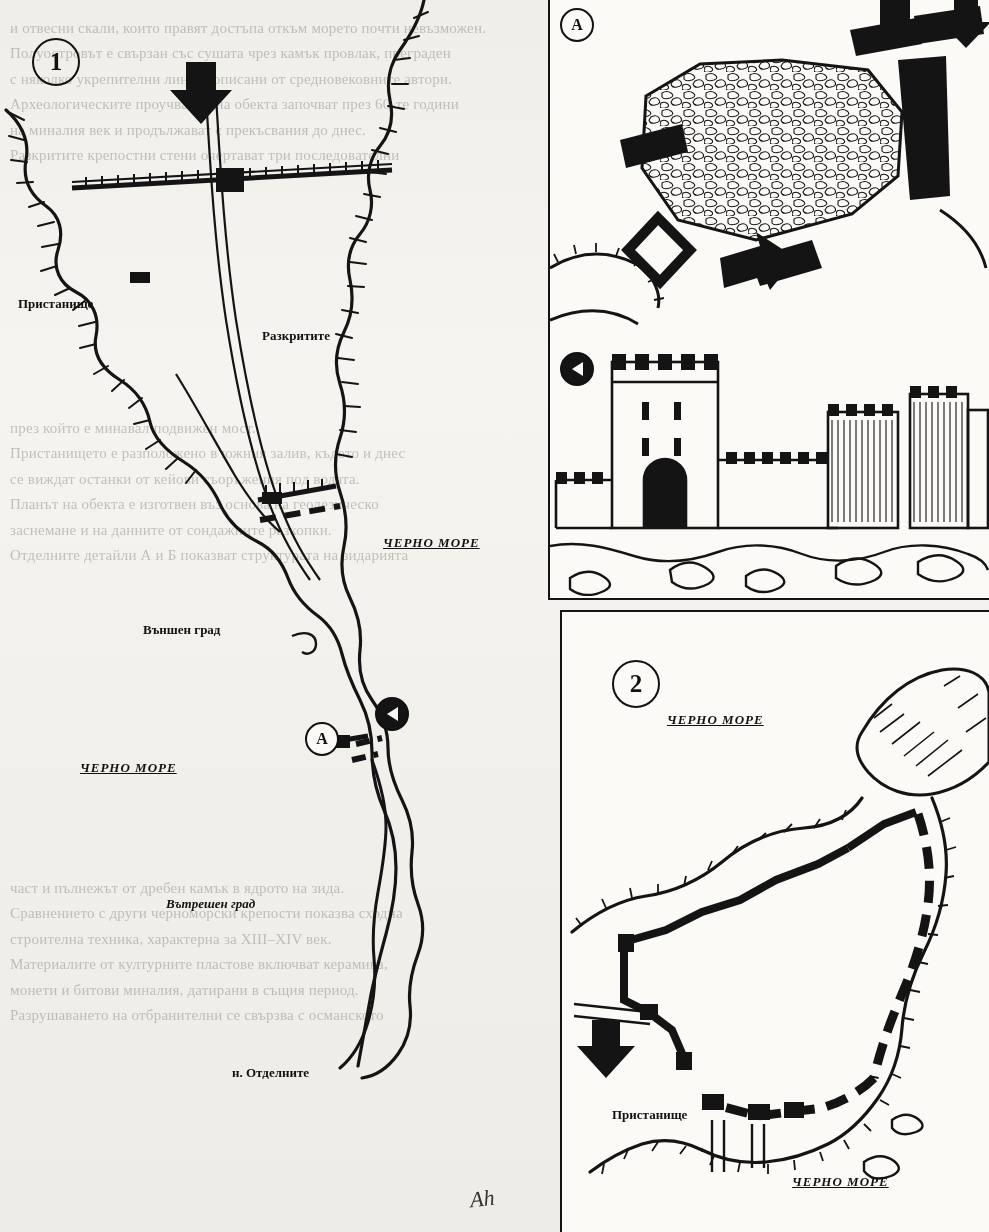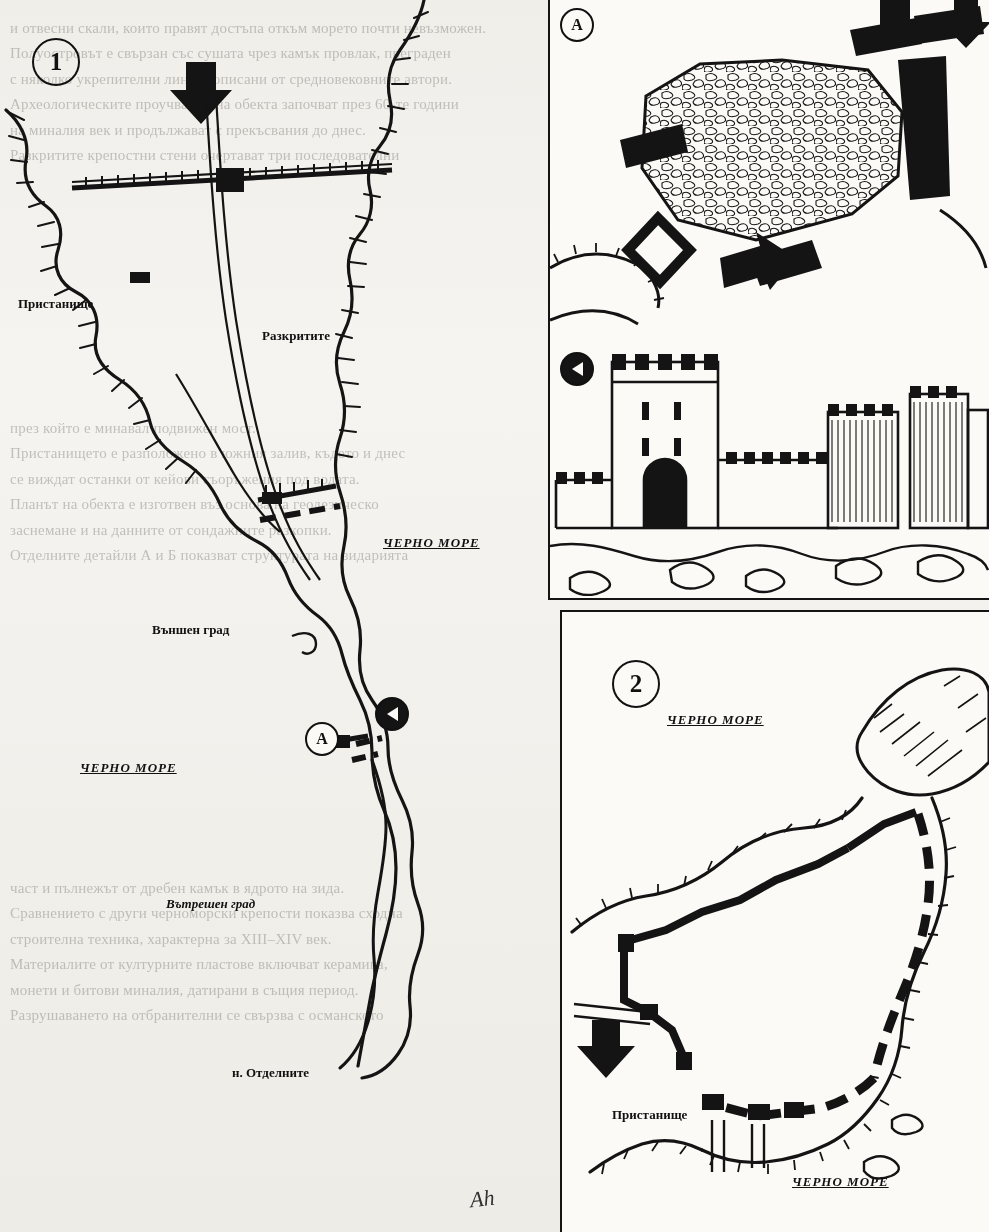--- a/index.html
+++ b/index.html
@@ -211,21 +211,21 @@
       <path d="M356,744 L382,738"></path>
       <path d="M352,760 L378,754"></path>
     </g>
   </svg>
 
   <div class="fig-num" style="left:32px;top:38px;">1</div>
 
   <div class="map-label" style="left:18px;top:296px;">Пристанище</div>
   <div class="map-label" style="left:262px;top:328px;">Разкритите</div>
   <div class="map-label italic" style="left:383px;top:535px;">ЧЕРНО МОРЕ</div>
-  <div class="map-label" style="left:143px;top:622px;margin-left:9px;">Външен град</div>
+  <div class="map-label" style="left:143px;top:622px;">Външен град</div>
   <div class="map-label italic" style="left:80px;top:760px;">ЧЕРНО МОРЕ</div>
   <div class="map-label" style="left:166px;top:896px;font-style:italic;">Вътрешен град</div>
   <div class="map-label" style="left:232px;top:1065px;">н. Отделните</div>
 
   <div class="marker-circle" style="left:305px;top:722px;">А</div>
   <div class="marker-filled" style="left:375px;top:697px;"></div>
 </div>
 
 <div class="panel" id="panel-A">
   <svg width="439" height="338" viewBox="0 0 439 338">

